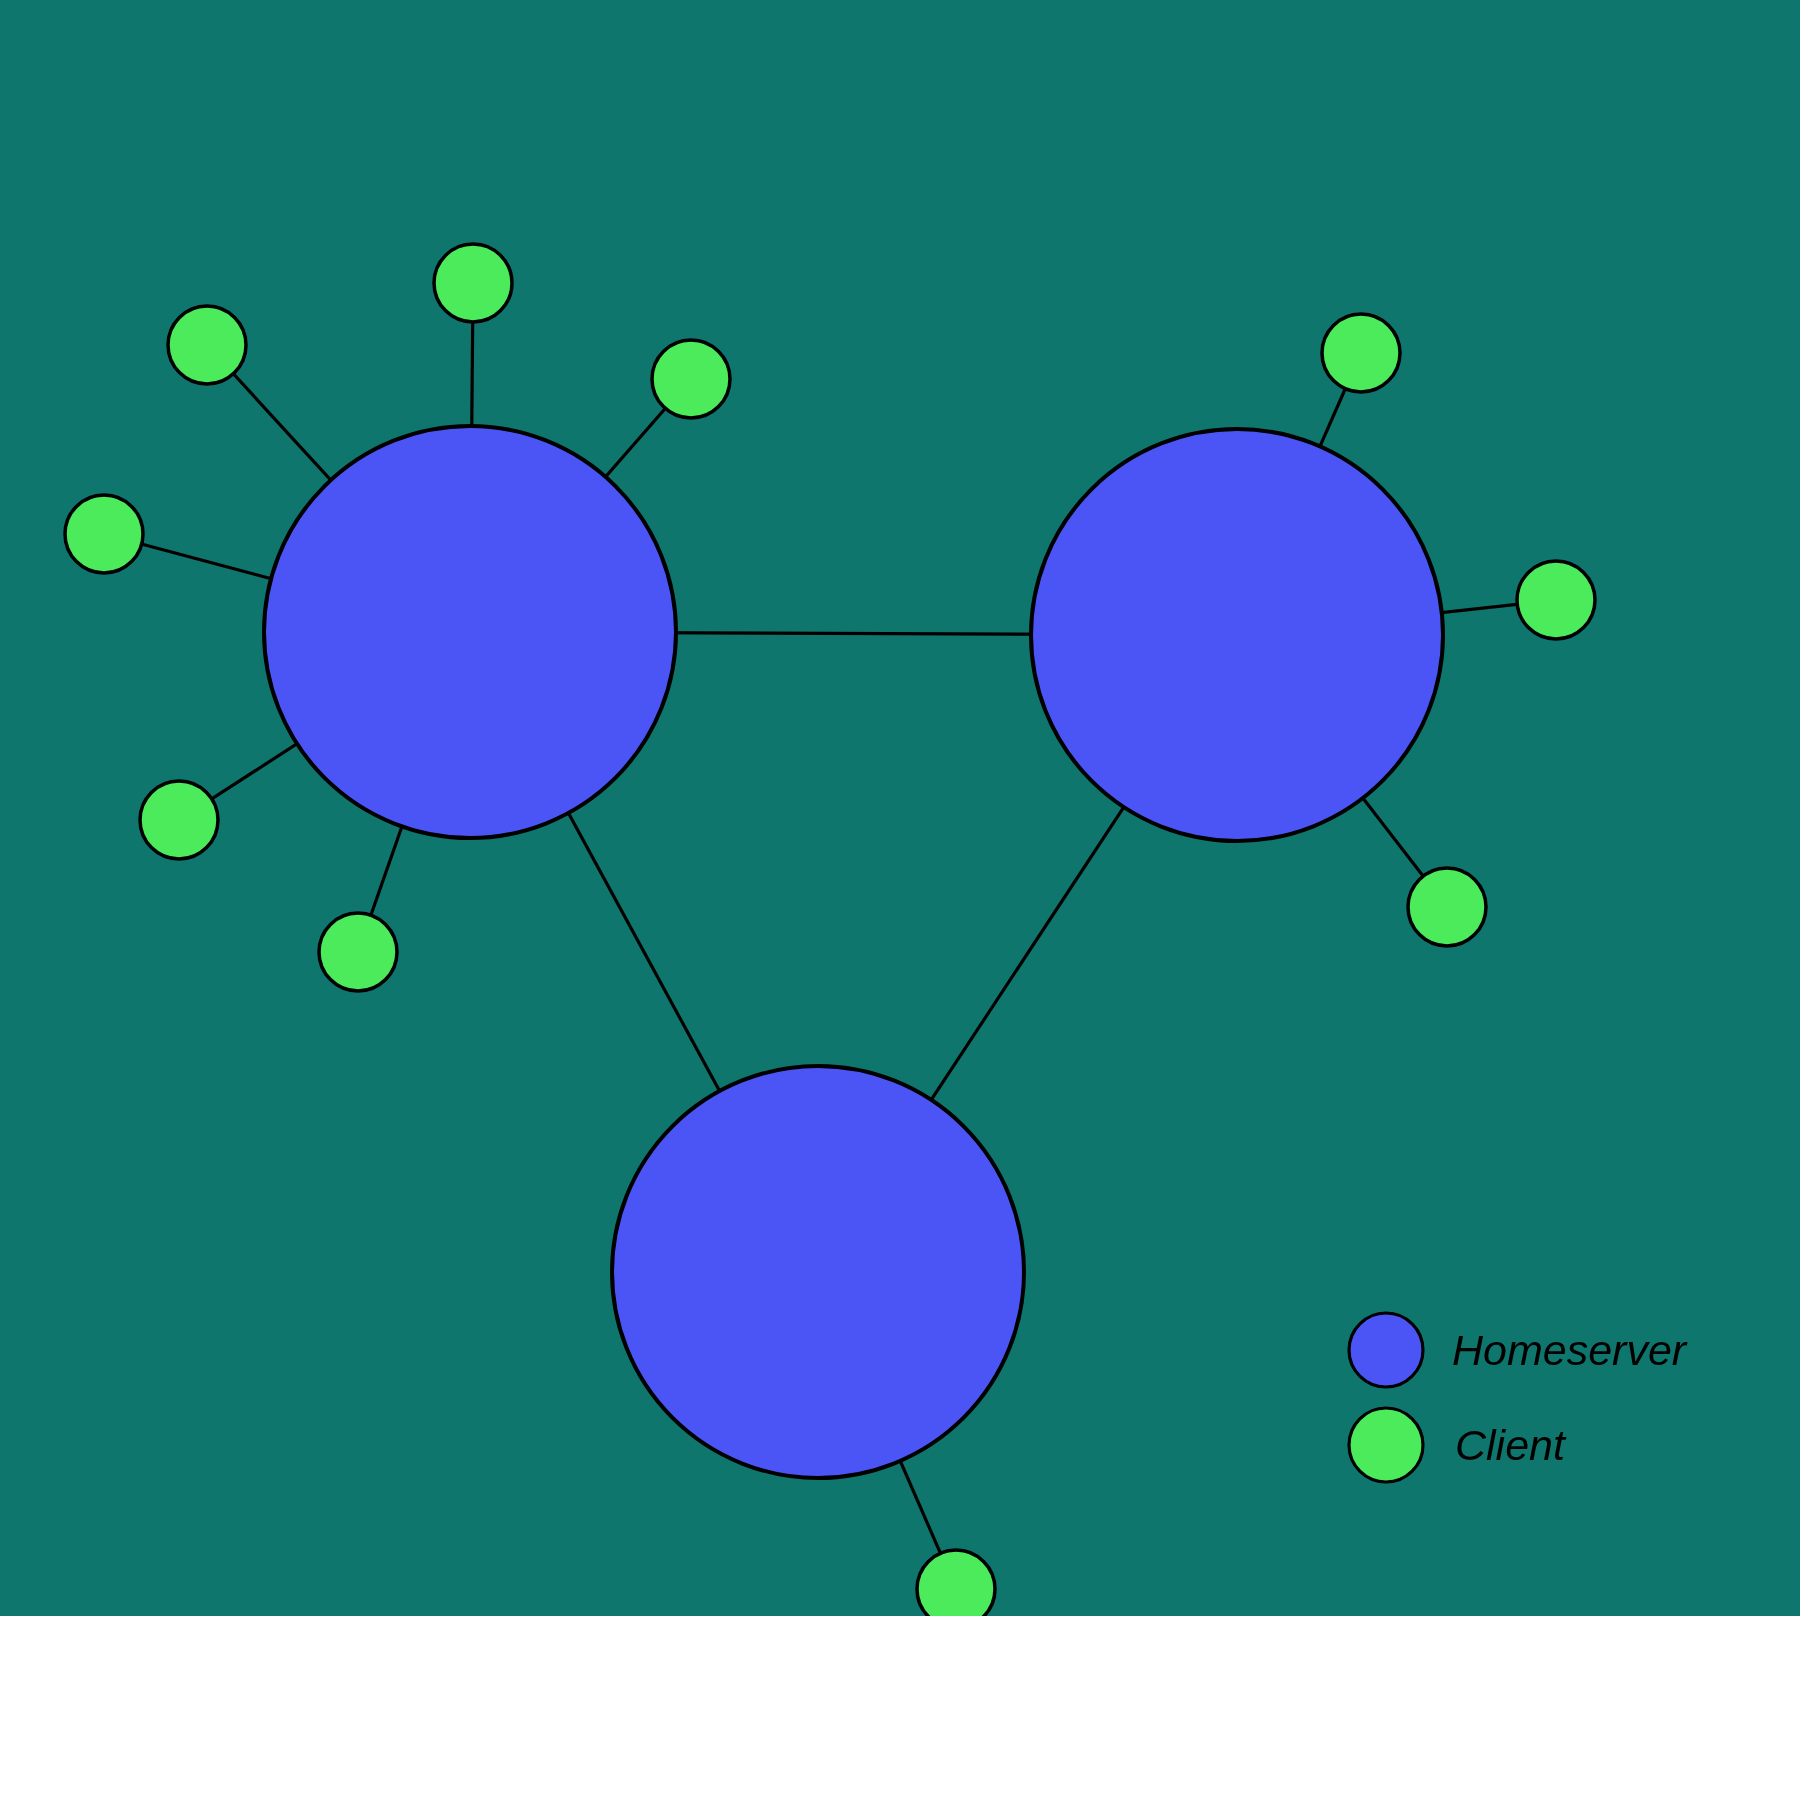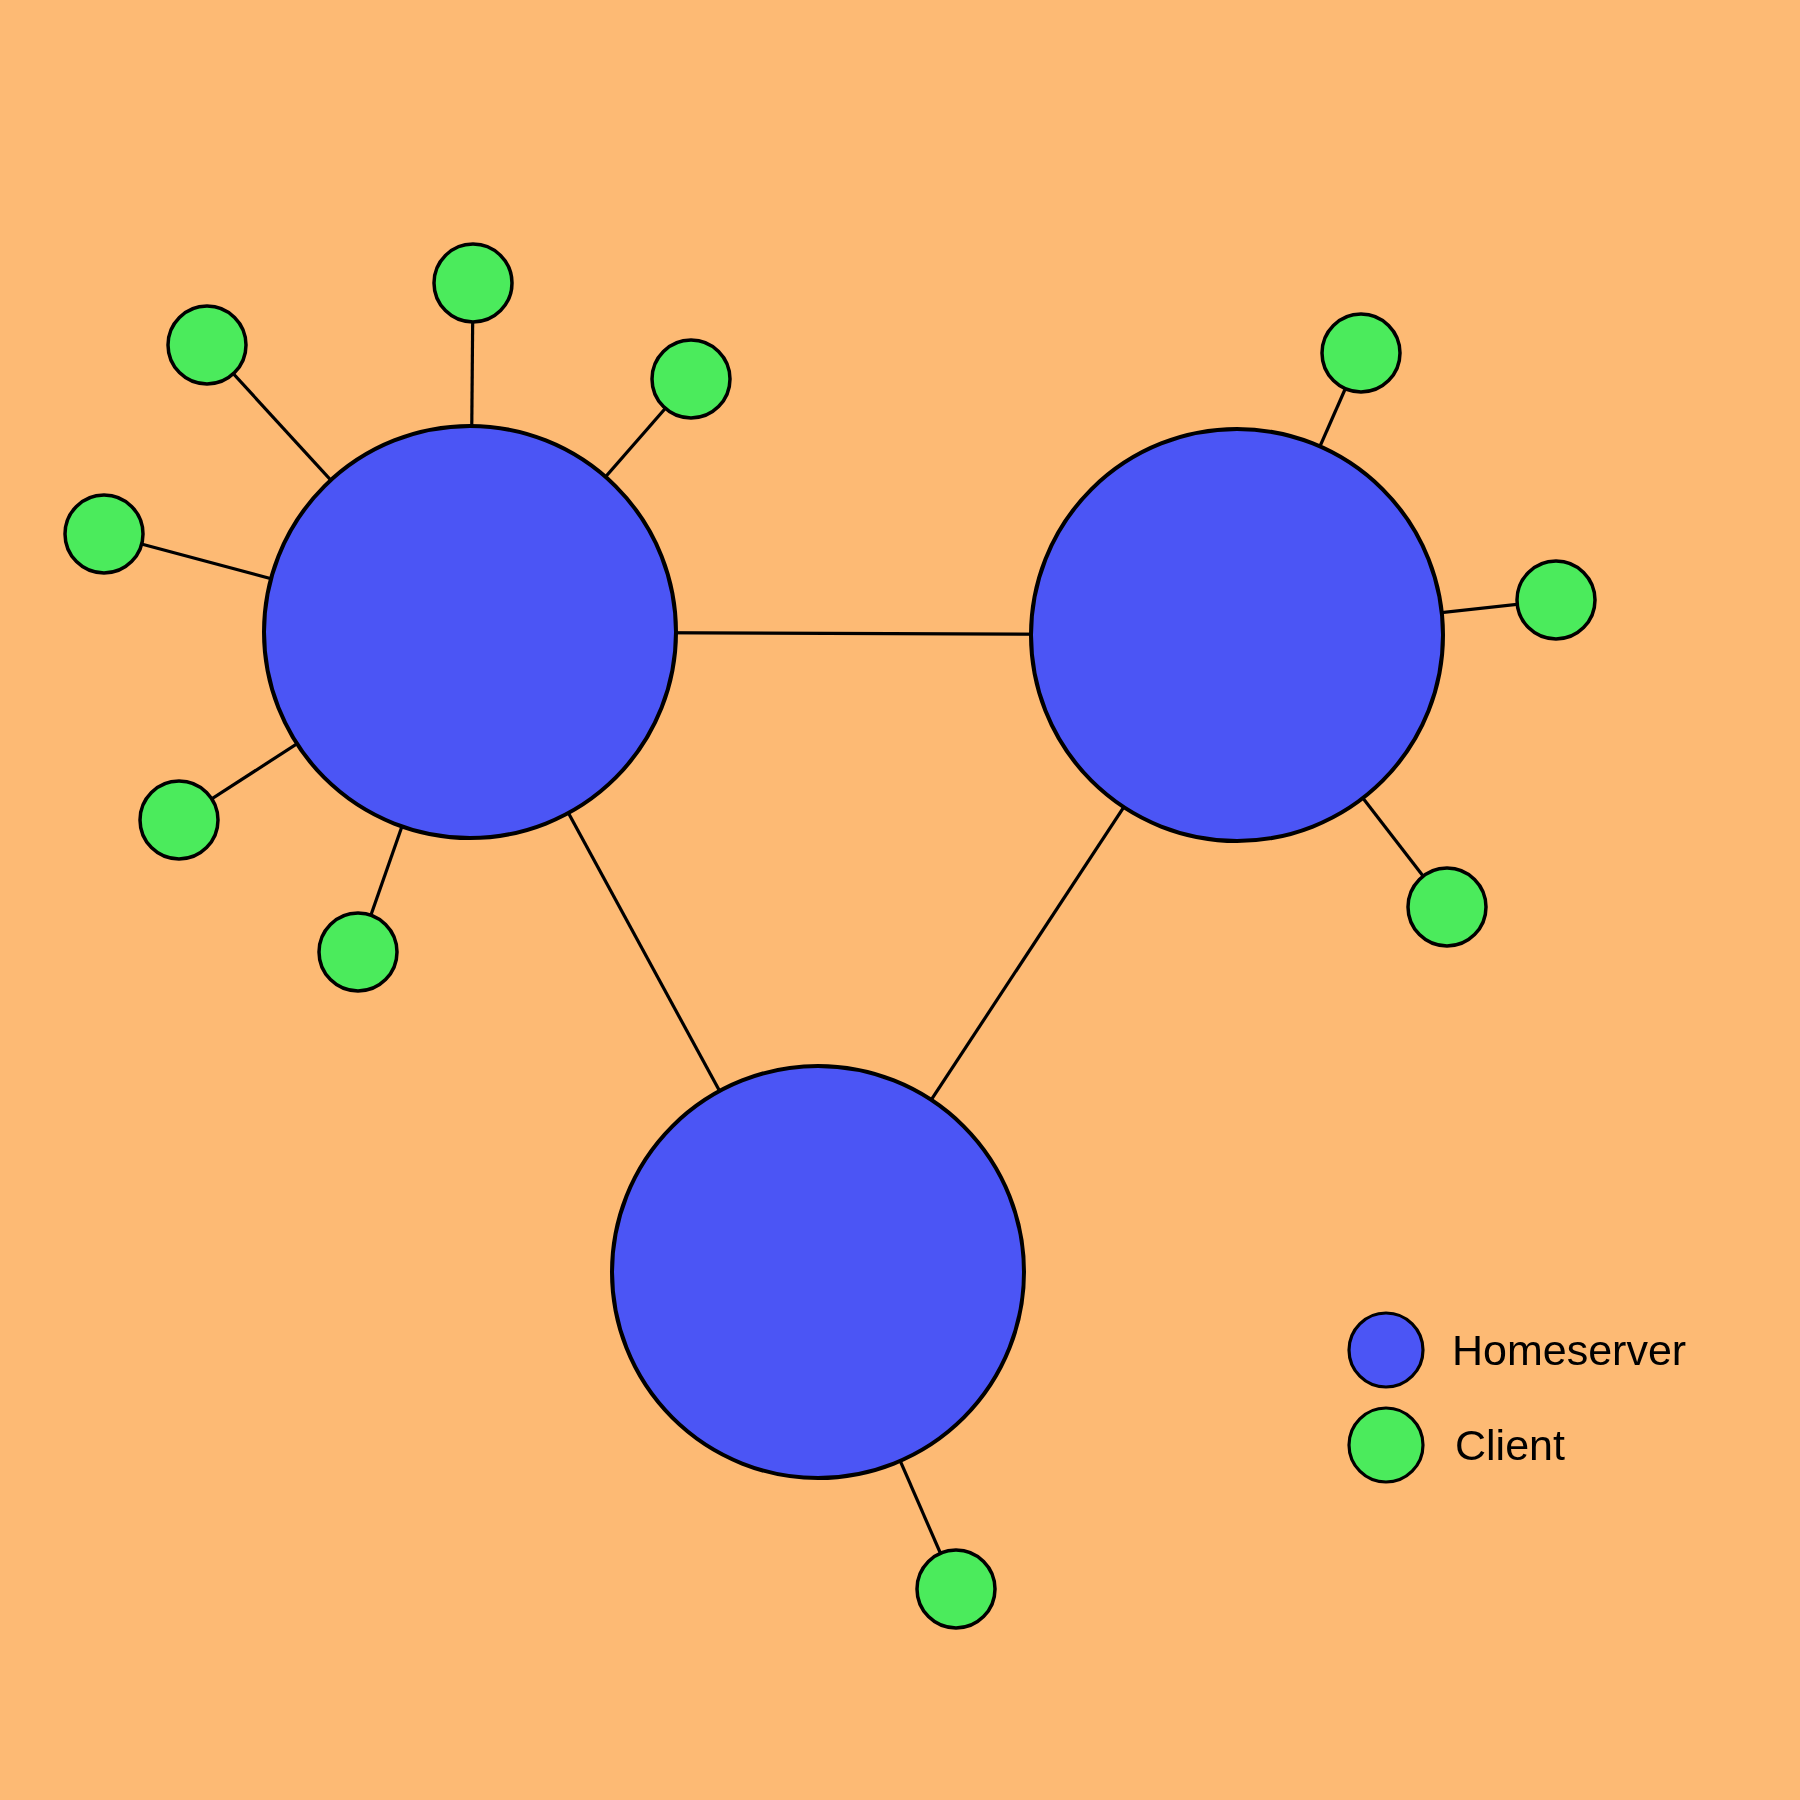--- a/index.html
+++ b/index.html
@@ -2,24 +2,25 @@
 <html><head>
 <meta charset="utf-8">
 <style>
   html, body {
     margin: 0;
     padding: 0;
     background: #ffffff;
   }
   .canvas {
     width: 1800px;
-    height: 1800px;
+    height: 1616px;
     position: relative;
-    background: #fdba74;
+    background: #0f766e;
     overflow: hidden;
+    font-style: italic;
   }
   svg { display: block; }
   text {
     font-family: "Liberation Sans", "DejaVu Sans", sans-serif;
   }
 </style>
 </head>
 <body>
 
 <div class="canvas">

